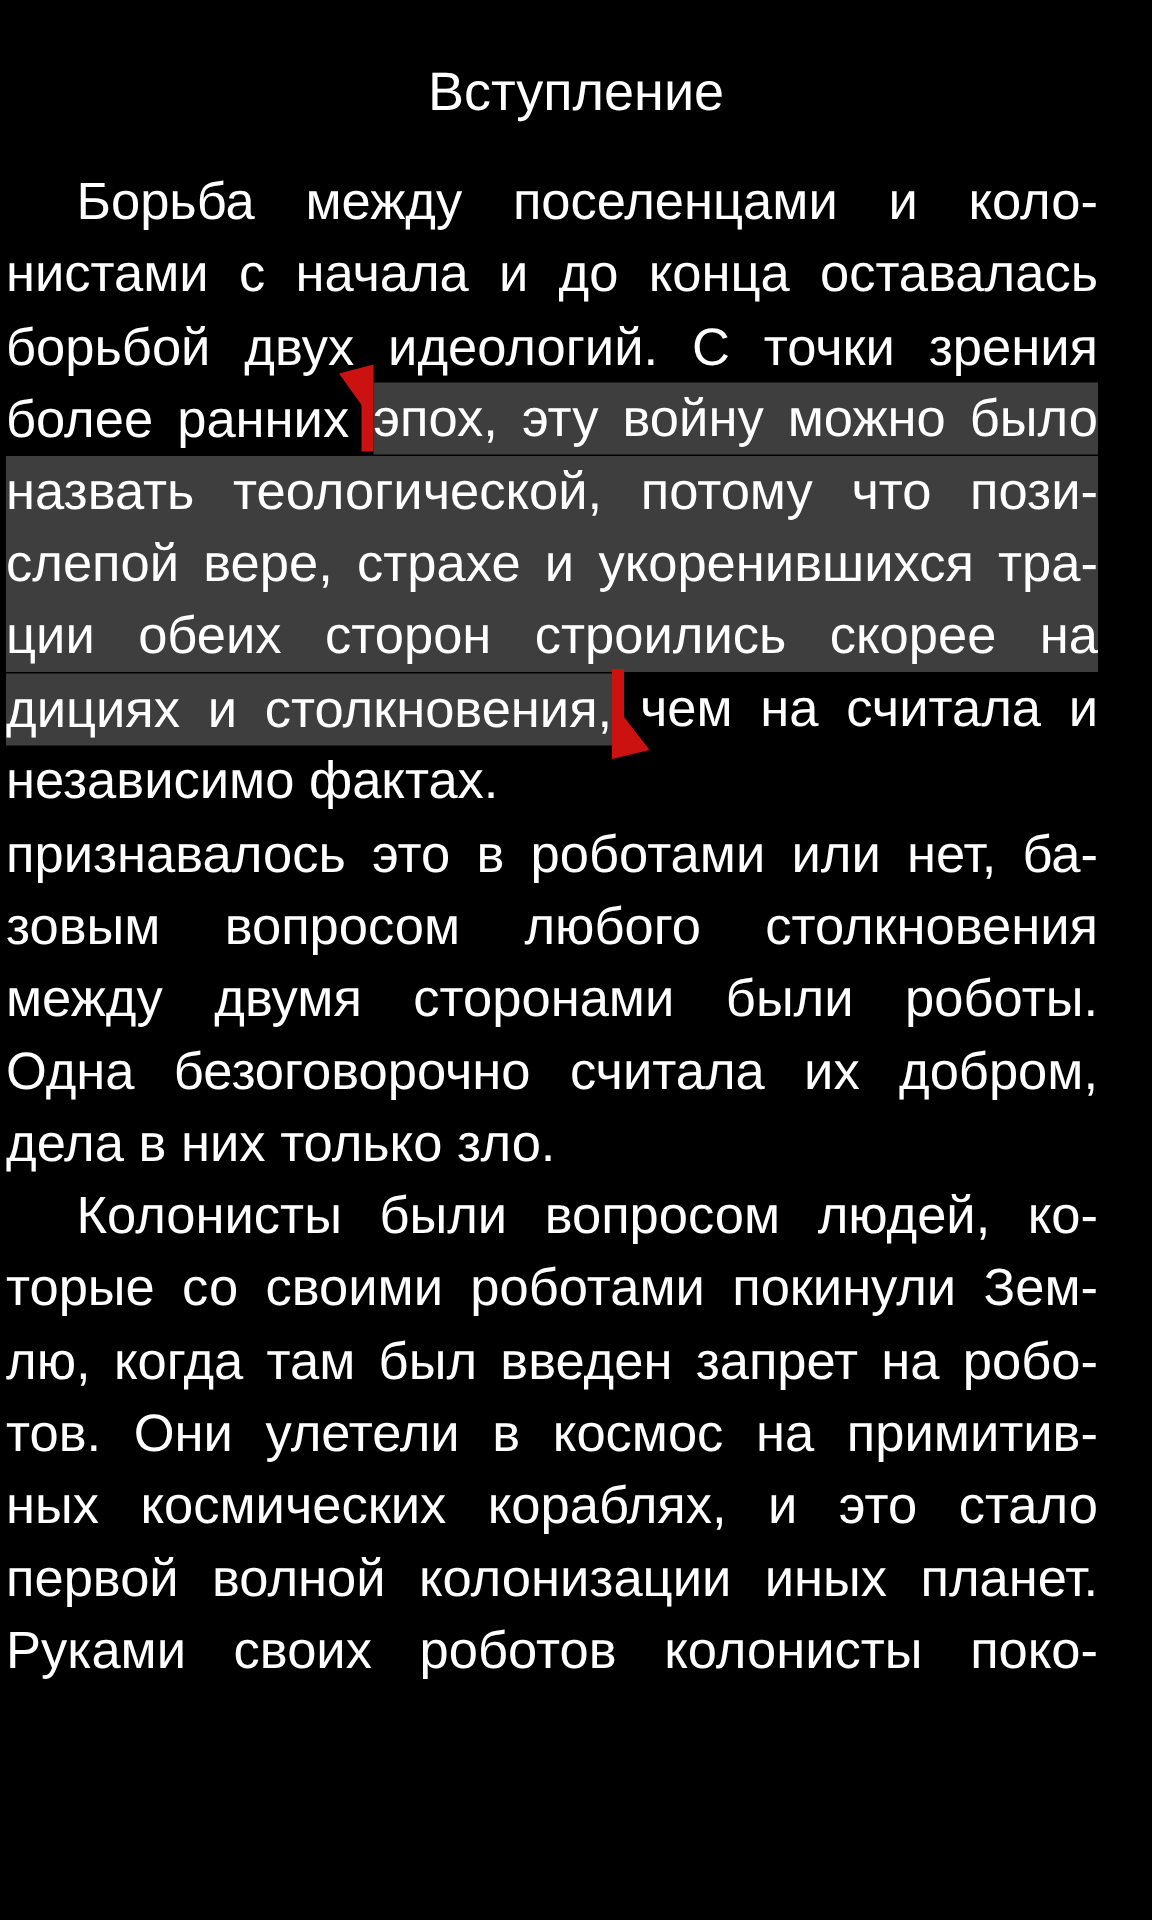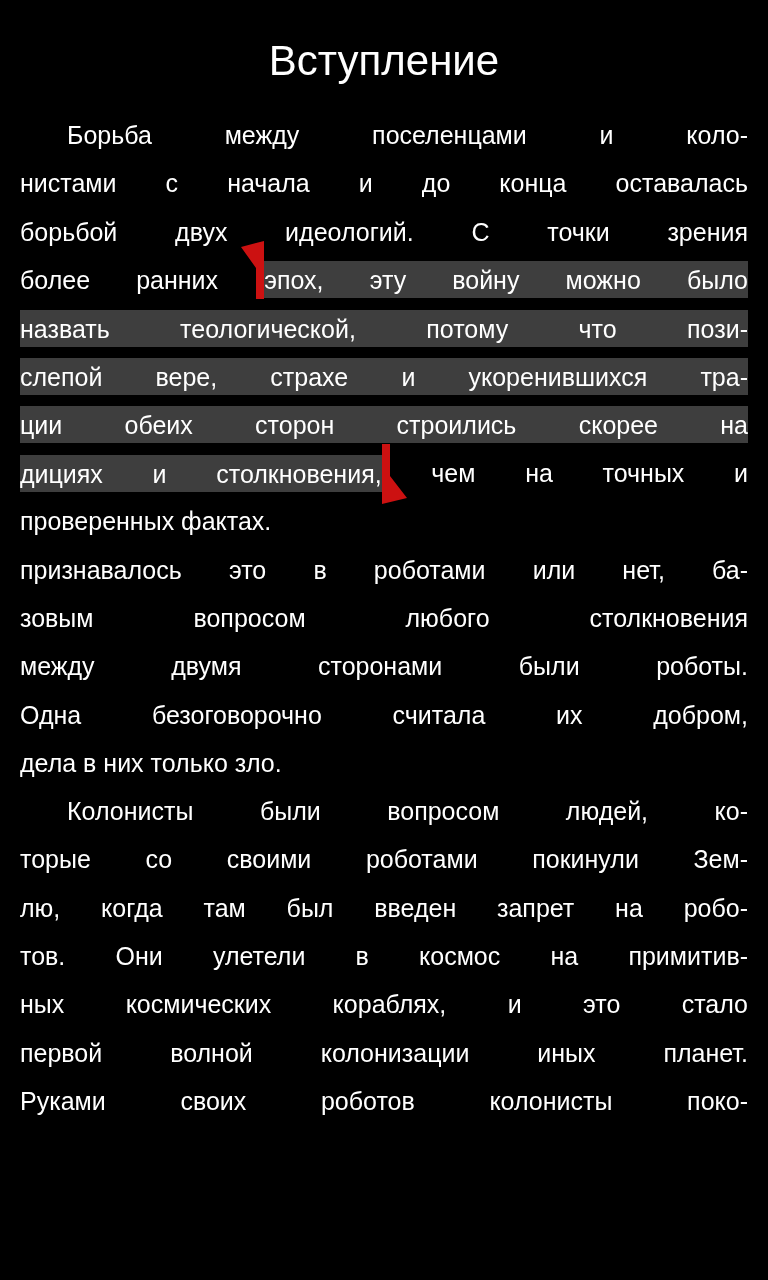--- a/index.html
+++ b/index.html
@@ -16,31 +16,31 @@
     height: 1280px;
     margin: 0 auto;
     background: var(--background);
     color: var(--text);
     font-family: "Liberation Sans", sans-serif;
     overflow: hidden;
   }
   .title {
     margin: 30px 20px 0 20px;
     text-align: center;
-    font-size: 42px;
+    font-size: 36px;
     font-weight: 400;
     line-height: 62px;
     white-space: nowrap;
   }
   .bodytext {
     position: absolute;
-    left: 20px;
+    left: 4px;
     top: 111px;
     width: 728px;
-    font-size: 25px;
+    font-size: 35px;
     line-height: 48.3px;
     font-weight: 400;
   }
   .para { margin: 0; padding: 0; }
   .ln {
     height: 48.3px;
     text-align: justify;
     text-align-last: justify;
   }
   .ln.end { text-align-last: left; }
@@ -77,23 +77,23 @@
       <div class="ln"><span>более ранних </span><span class="handle handle-start"><svg width="26" height="58" viewBox="0 0 26 58">
               <path d="M26,0 L3,6 L18,27 L18,58 L26,58 Z" fill="currentColor"></path>
             </svg></span><span class="sel">эпох, эту войну можно было</span></div>
 
       <div class="ln"><span class="sel">назвать теологической, потому что пози-</span></div>
       <div class="ln"><span class="sel">слепой вере, страхе и укоренившихся тра-</span></div>
       <div class="ln"><span class="sel">ции обеих сторон строились скорее на</span></div>
 
       <div class="ln"><span class="sel">дициях и столкновения,</span><span class="handle handle-end"><svg width="26" height="60" viewBox="0 0 26 60">
               <path d="M0,0 L8,0 L8,32 L25,54 L0,60 Z" fill="currentColor"></path>
-            </svg></span><span> чем на точных и</span></div>
+            </svg></span><span> чем на считала и</span></div>
 
-      <div class="ln end">проверенных фактах.</div>
+      <div class="ln end">независимо фактах.</div>
     </div>
 
     <div class="para">
       <div class="ln">признавалось это в роботами или нет, ба-</div>
       <div class="ln">зовым вопросом любого столкновения</div>
       <div class="ln">между двумя сторонами были роботы.</div>
       <div class="ln">Одна безоговорочно считала их добром,</div>
       <div class="ln end">дела в них только зло.</div>
     </div>
 

